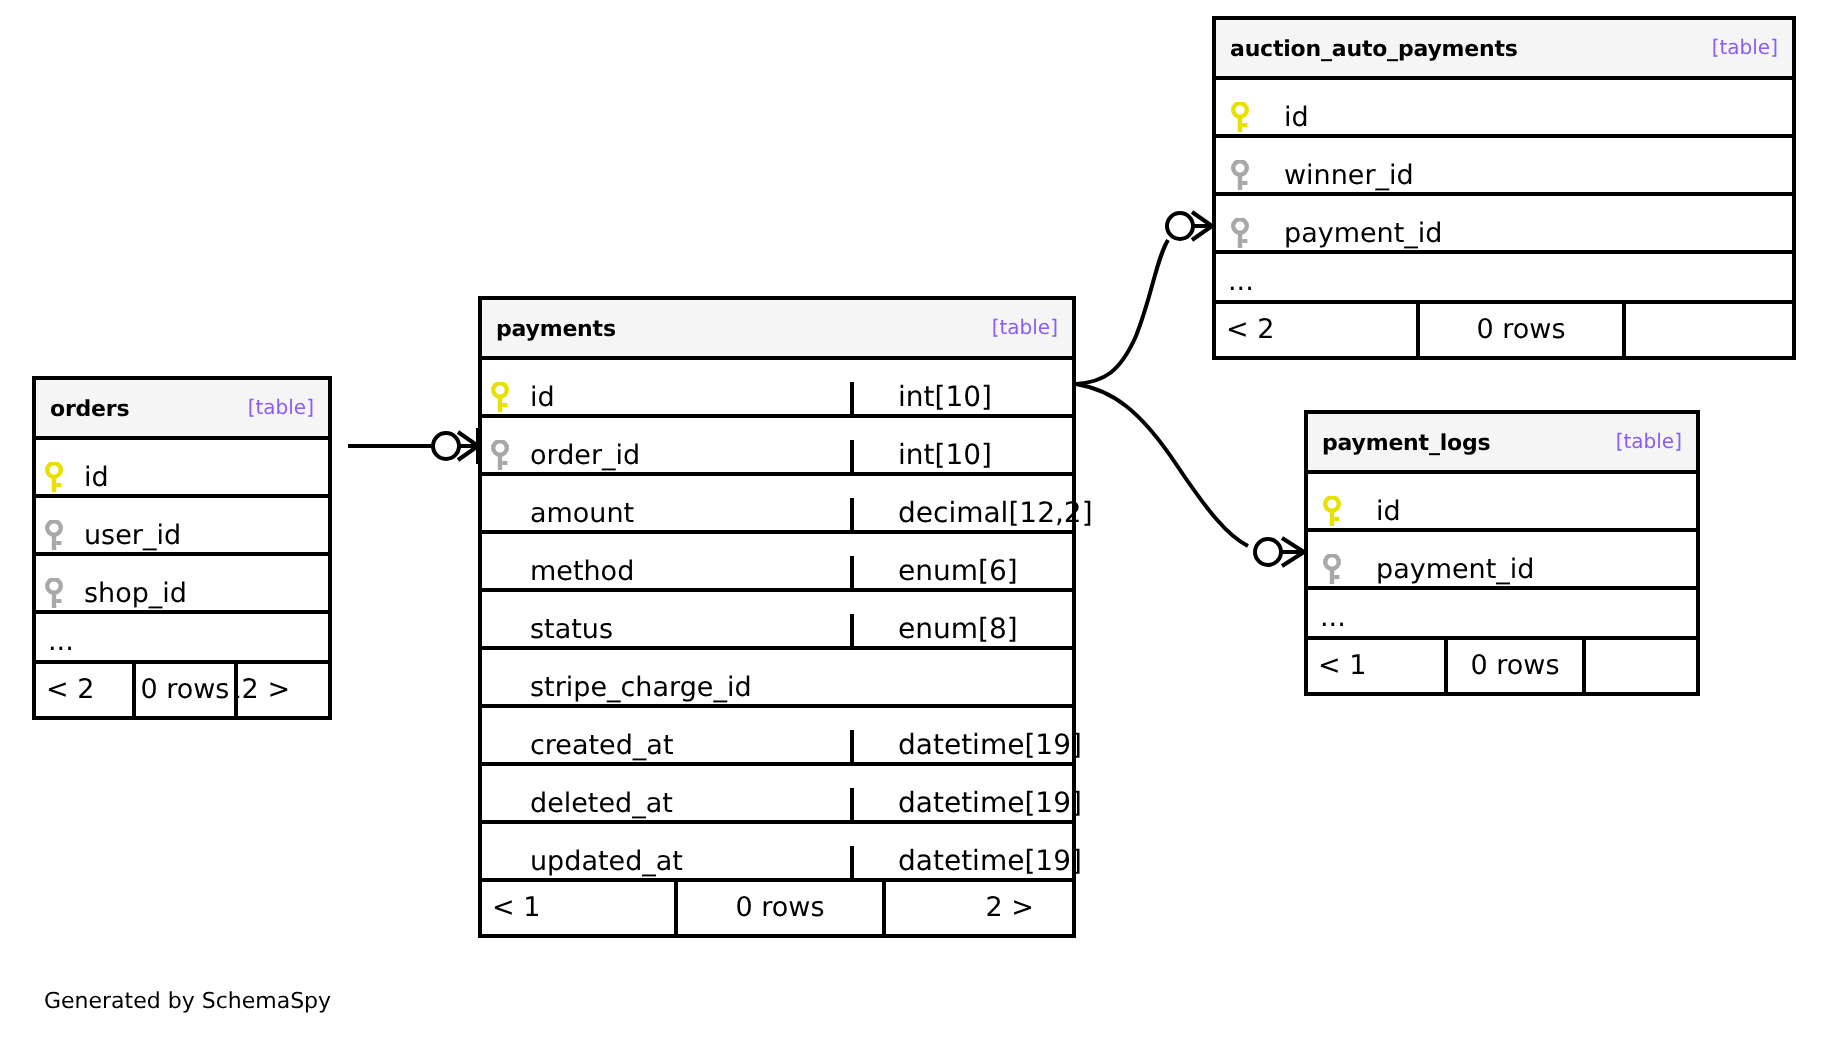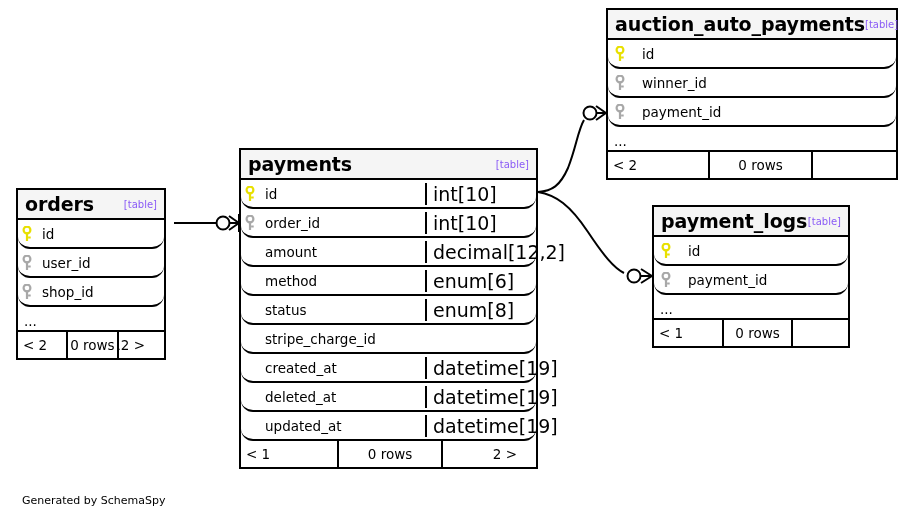--- a/index.html
+++ b/index.html
@@ -44,58 +44,57 @@
     align-items: center;
     justify-content: space-between;
     background: #f5f5f5;
     border-bottom: 2px solid #000000;
     box-sizing: border-box;
     height: 30px;
     padding: 0 7px;
   }
   .tbl-name {
     font-weight: bold;
-    font-size: 19px;
+    font-size: 11px;
     letter-spacing: -0.1px;
     white-space: nowrap;
   }
   .tbl-kind {
     font-size: 10px;
     color: #8b5cf6;
     white-space: nowrap;
     text-align: center;
   }
 
   .tbl-row {
     display: flex;
-    align-items: center;
+    align-items: flex-end;
     height: 29px;
     border-bottom: 2px solid #000000;
     box-sizing: border-box;
-    border-radius: 12px;
   }
   .tbl-row:last-child { border-bottom: none; }
 
   .col-name {
     display: flex;
     align-items: center;
     flex: 1 1 auto;
     min-width: 0;
     padding-left: 6px;
     box-sizing: border-box;
     font-size: 13.5px;
     white-space: nowrap;
   }
   .col-type {
     display: flex;
     align-items: center;
     box-sizing: border-box;
     border-left: 2px solid #000000;
-    padding-left: 6px;
-    font-size: 19px;
+    padding-left: 22px;
+    font-size: 14px;
     white-space: nowrap;
   }
 
   .key-slot {
     width: 18px;
     min-width: 18px;
     display: flex;
     align-items: center;
     justify-content: center;
   }

